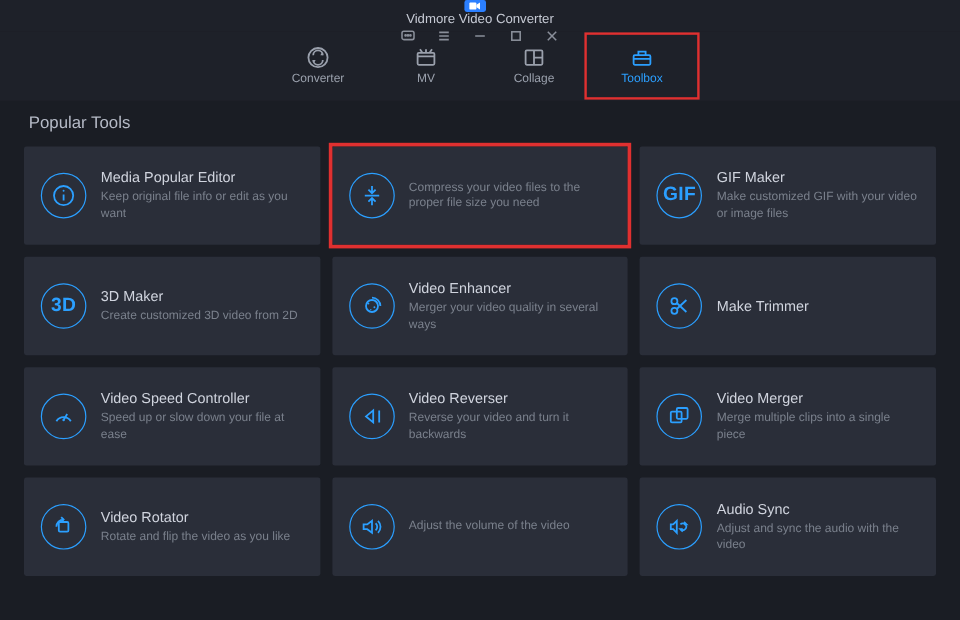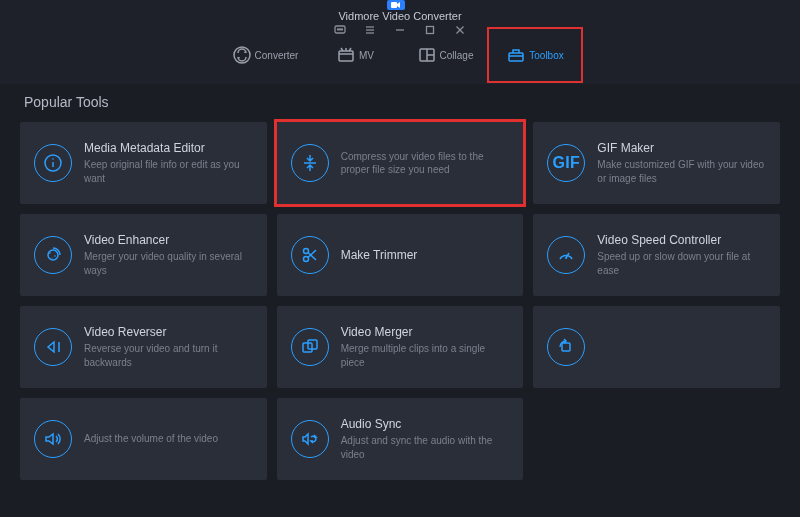--- a/index.html
+++ b/index.html
@@ -6,21 +6,21 @@
 body { width: 800px; height: 517px; background: #1a1d24; font-family: -apple-system, "Segoe UI", Arial, sans-serif; color: #a8adb8; overflow: hidden; }
 .titlebar { height: 26px; display: flex; align-items: center; padding: 0 10px; background: #1e2129; flex-direction: column; }
 .app-logo { width: 18px; height: 14px; background: #2b7fff; border-radius: 2px; display: flex; align-items: center; justify-content: center; margin-right: 8px; }
 .app-logo svg { width: 10px; height: 10px; }
 .app-title { font-size: 11px; color: #c5c9d3; flex: 1; }
 .winbtns { display: flex; gap: 14px; align-items: center; }
 .winbtn { width: 16px; height: 16px; display: flex; align-items: center; justify-content: center; color: #8a8f9a; cursor: pointer; }
 .winbtn svg { width: 12px; height: 12px; stroke: currentColor; fill: none; stroke-width: 1.3; }
 
 .tabs-wrap { background: #1e2129; height: 58px; display: flex; justify-content: center; align-items: center; gap: 0; }
-.tab { width: 90px; height: 52px; display: flex; flex-direction: row; align-items: center; justify-content: center; gap: 3px; cursor: pointer; position: relative; }
+.tab { width: 90px; height: 52px; display: flex; flex-direction: column; align-items: center; justify-content: center; gap: 3px; cursor: pointer; position: relative; }
 .tab-icon { width: 20px; height: 18px; display: flex; align-items: center; justify-content: center; color: #9aa0ac; }
 .tab-label { font-size: 10px; color: #9aa0ac; }
 .tab.active .tab-icon, .tab.active .tab-label { color: #2b9fff; }
 .tab-hl { position: absolute; top: -2px; left: -3px; right: -3px; bottom: -2px; border: 2px solid #e03030; pointer-events: none; }
 
 .main { padding: 10px 20px; }
 .section-title { font-size: 14px; color: #b5bac6; margin: 0 4px 12px; }
 .grid { display: grid; grid-template-columns: repeat(3, 1fr); grid-auto-rows: 82px; gap: 10px; }
 .card { background: #2a2e39; border-radius: 2px; display: flex; align-items: center; padding: 0 14px; gap: 12px; cursor: pointer; position: relative; }
 .card-hl { position: absolute; inset: -3px; border: 3px solid #e03030; pointer-events: none; }
@@ -127,21 +127,21 @@
   <div class="grid" id="tool-grid">
       <div class="card">
         <div class="card-icon">
           <svg viewBox="0 0 20 20">
             <circle cx="10" cy="10" r="8"></circle>
             <circle cx="10" cy="6" r="0.8" fill="currentColor" stroke="none"></circle>
             <line x1="10" y1="9" x2="10" y2="14"></line>
           </svg>
         </div>
         <div class="card-txt">
-          <div class="card-title">Media Metadata Editor</div>
+          <div class="card-title">Media Popular Editor</div>
           <div class="card-desc">Keep original file info or edit as you want</div>
         </div>
       </div>
       <div class="card">
         <div class="card-hl"></div>
         <div class="card-icon">
           <svg viewBox="0 0 20 20">
             <path d="M10 2 L10 8 M7 5 L10 8 L13 5"></path>
             <path d="M10 18 L10 12 M7 15 L10 12 L13 15"></path>
             <line x1="4" y1="10" x2="16" y2="10"></line>
@@ -151,20 +151,29 @@
           <div class="card-desc">Compress your video files to the proper file size you need</div>
         </div>
       </div>
       <div class="card">
         <div class="card-icon">
           <span class="txt">GIF</span>
         </div>
         <div class="card-txt">
           <div class="card-title">GIF Maker</div>
           <div class="card-desc">Make customized GIF with your video or image files</div>
+        </div>
+      </div>
+      <div class="card">
+        <div class="card-icon">
+          <span class="txt">3D</span>
+        </div>
+        <div class="card-txt">
+          <div class="card-title">3D Maker</div>
+          <div class="card-desc">Create customized 3D video from 2D</div>
         </div>
       </div>
       <div class="card">
         <div class="card-icon">
           <svg viewBox="0 0 20 20">
             <circle cx="10" cy="10" r="5"></circle>
             <path d="M10 3 a7 7 0 0 1 7 7"></path>
             <circle cx="7" cy="8" r="0.8" fill="currentColor" stroke="none"></circle>
             <circle cx="12" cy="11" r="0.8" fill="currentColor" stroke="none"></circle>
             <circle cx="9" cy="13" r="0.6" fill="currentColor" stroke="none"></circle>
@@ -226,20 +235,24 @@
         </div>
       </div>
       <div class="card">
         <div class="card-icon">
           <svg viewBox="0 0 20 20">
             <rect x="6" y="6" width="8" height="8" rx="1"></rect>
             <path d="M4 10 a6 6 0 0 1 6 -6"></path>
             <path d="M8 2 L10 4 L8 6" fill="none"></path>
           </svg>
         </div>
+        <div class="card-txt">
+          <div class="card-title">Video Rotator</div>
+          <div class="card-desc">Rotate and flip the video as you like</div>
+        </div>
       </div>
       <div class="card">
         <div class="card-icon">
           <svg viewBox="0 0 20 20">
             <path d="M3 8 L6 8 L10 5 L10 15 L6 12 L3 12 Z"></path>
             <path d="M13 7 a4 4 0 0 1 0 6"></path>
             <path d="M15 5 a7 7 0 0 1 0 10"></path>
           </svg>
         </div>
         <div class="card-txt">

